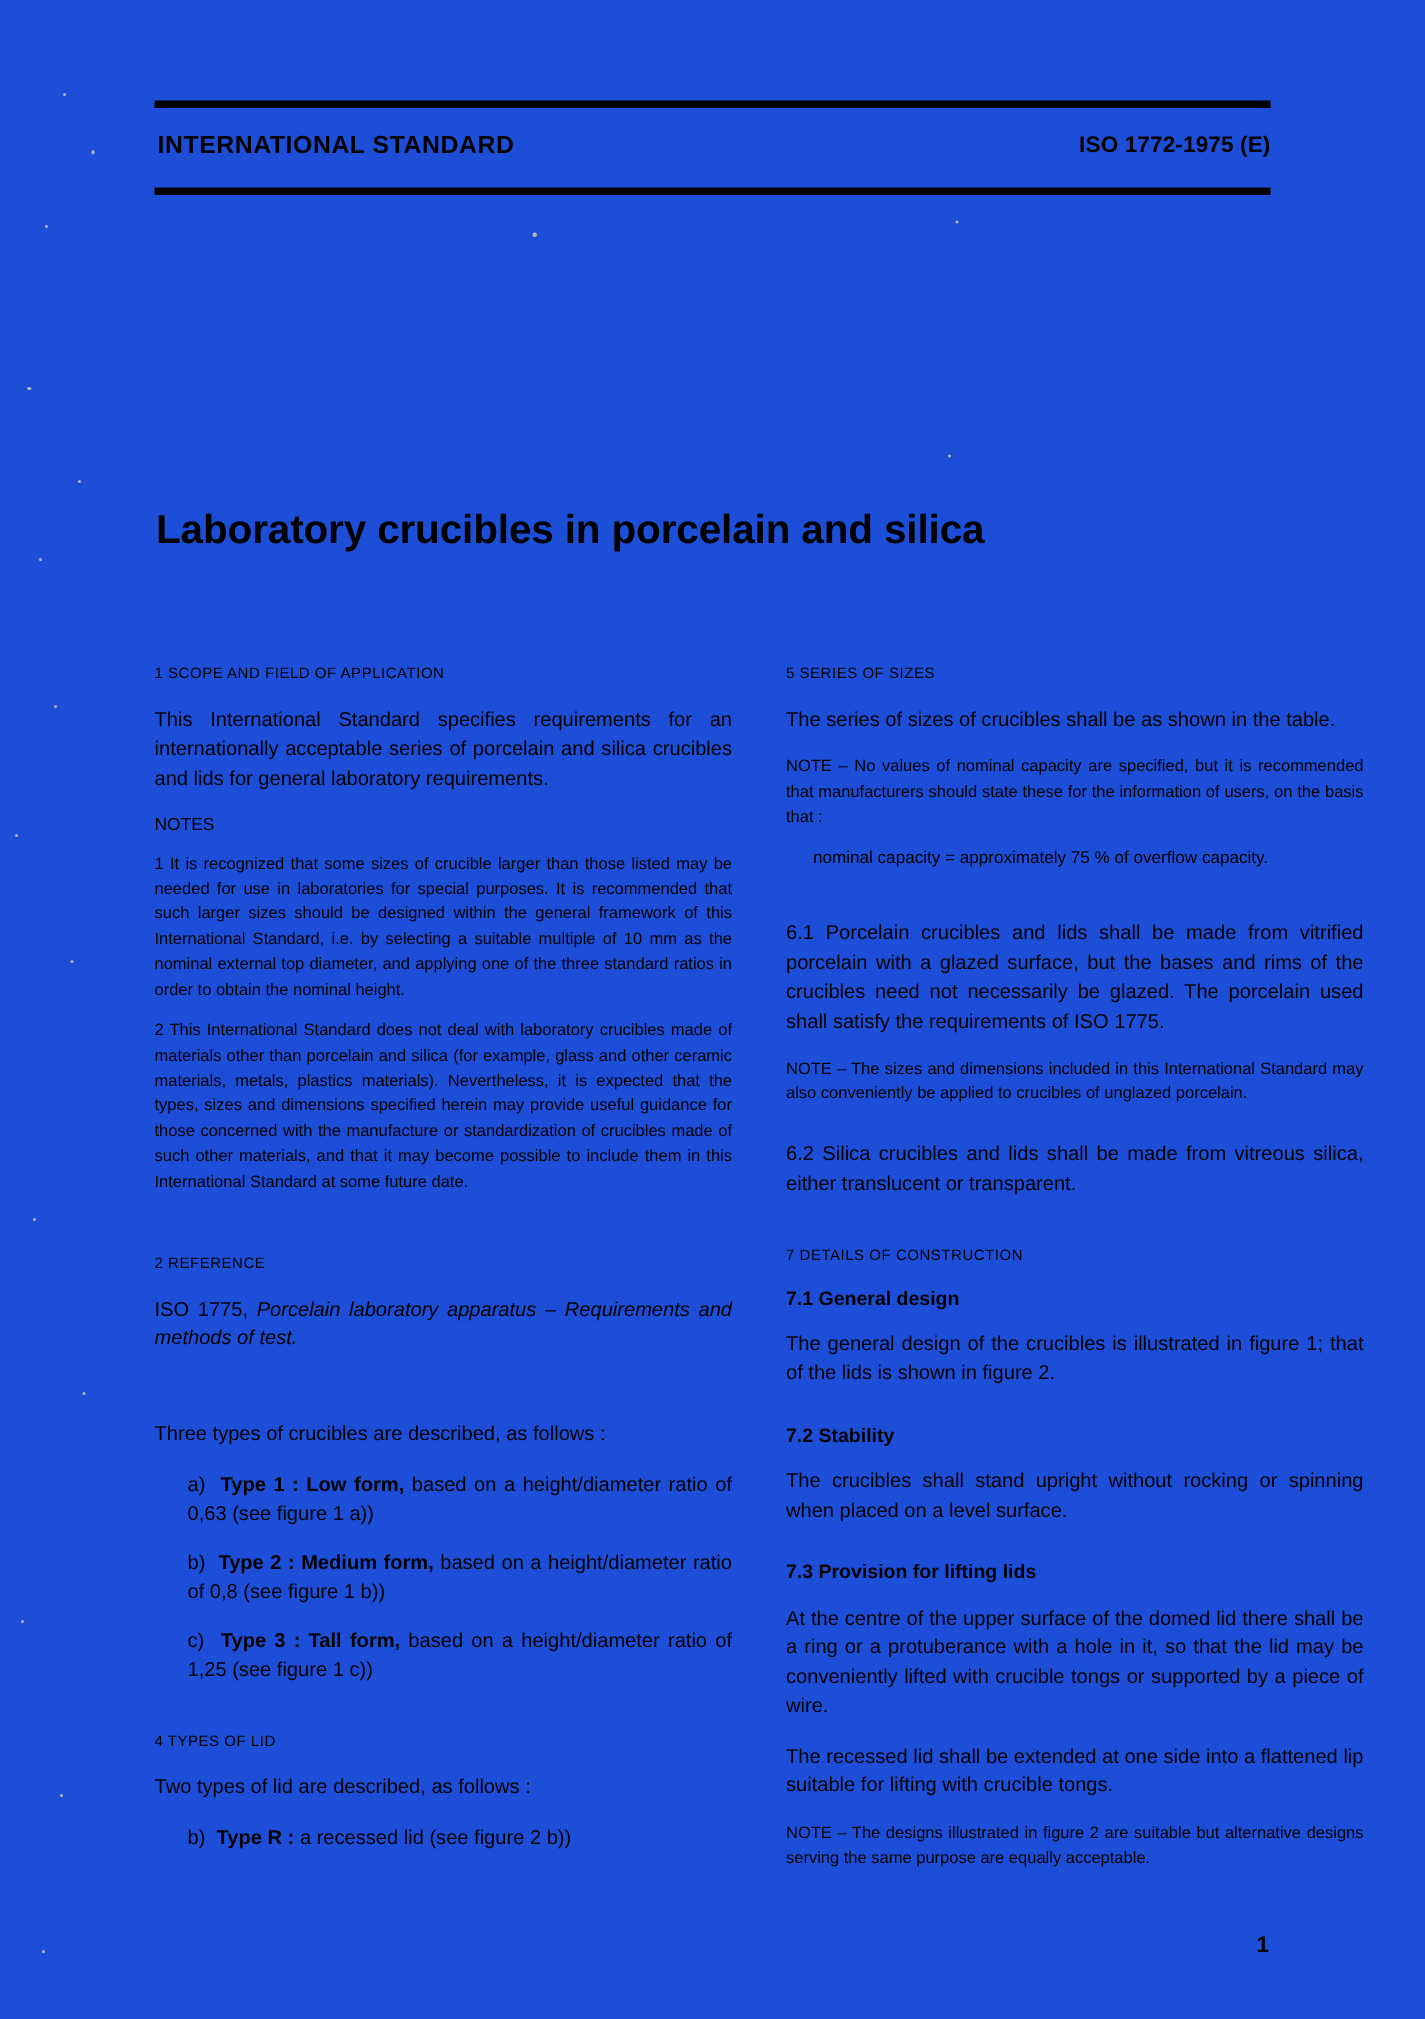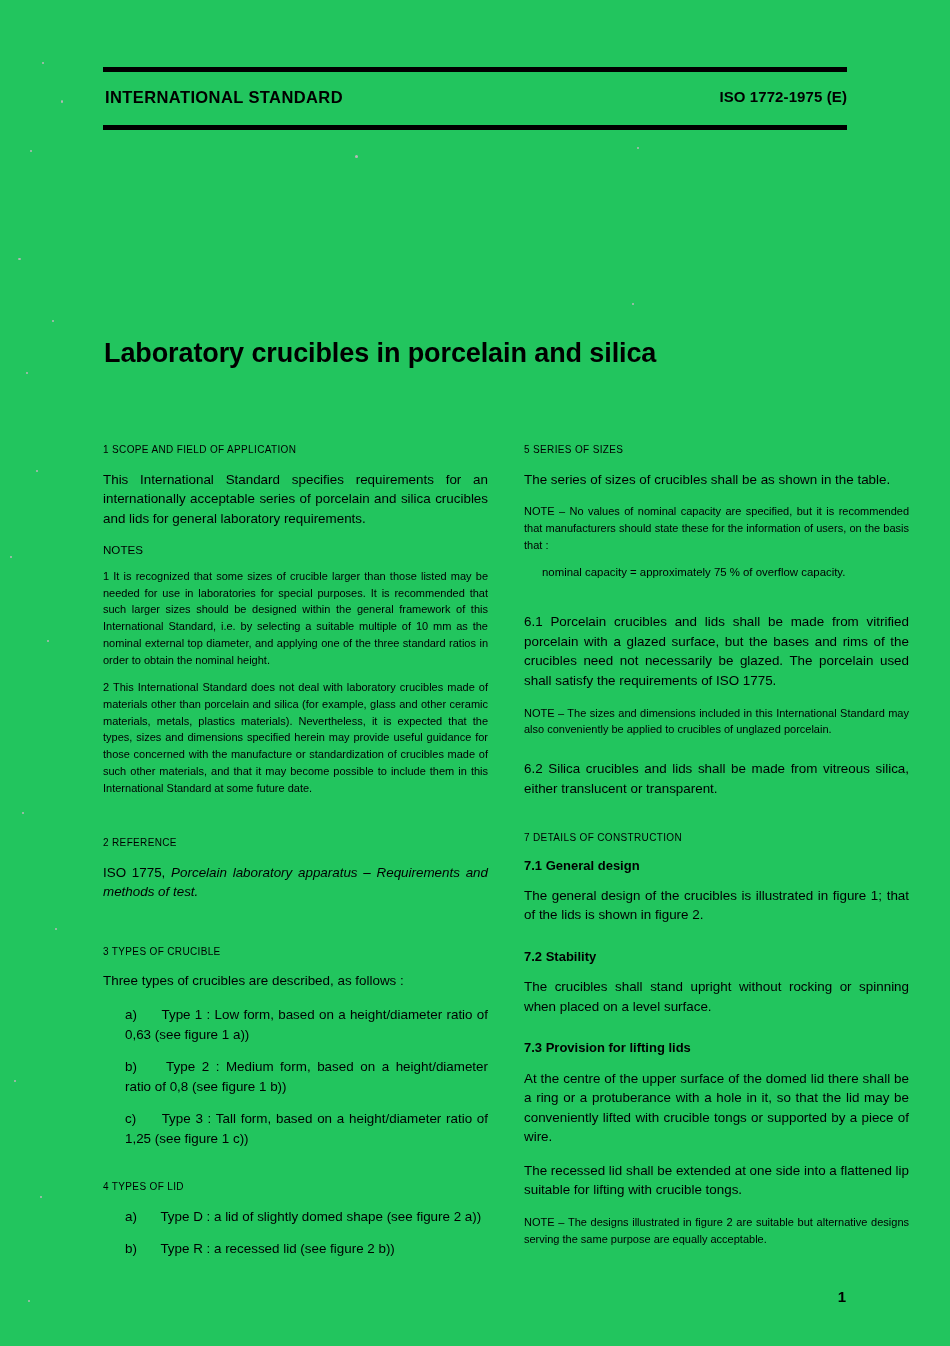--- a/index.html
+++ b/index.html
@@ -12,21 +12,21 @@
     height: 1346px;
     position: relative;
     font-family: "Liberation Sans", sans-serif;
     color: #000;
     overflow: hidden;
   }
 
   .page {
     position: absolute;
     inset: 0;
-    background: #22c55e;
+    background: #1d4ed8;
   }
 
   
   .speckle {
     position: absolute;
     background: #b9b9b9;
     border-radius: 50%;
     pointer-events: none;
   }
 
@@ -121,21 +121,21 @@
     line-height: 1.5;
     margin: 0 0 11px 18px;
   }
   p.item {
     font-size: 13.4px;
     line-height: 1.46;
     margin: 0 0 13px 22px;
     text-align: justify;
     text-justify: inter-word;
   }
-  p.item .lbl { font-weight: normal; margin-left: 16px; }
+  p.item .lbl { font-weight: bold; }
   .it { font-style: italic; }
   .bld { font-weight: normal; }
 
   .gap-sm { height: 10px; }
   .gap-md { height: 20px; }
   .gap-lg { height: 30px; }
 
   .page-number {
     position: absolute;
     right: 104px;
@@ -182,30 +182,29 @@
     <p class="note">1  It is recognized that some sizes of crucible larger than those listed may be needed for use in laboratories for special purposes. It is recommended that such larger sizes should be designed within the general framework of this International Standard, i.e. by selecting a suitable multiple of 10 mm as the nominal external top diameter, and applying one of the three standard ratios in order to obtain the nominal height.</p>
     <p class="note">2  This International Standard does not deal with laboratory crucibles made of materials other than porcelain and silica (for example, glass and other ceramic materials, metals, plastics materials). Nevertheless, it is expected that the types, sizes and dimensions specified herein may provide useful guidance for those concerned with the manufacture or standardization of crucibles made of such other materials, and that it may become possible to include them in this International Standard at some future date.</p>
 
     <div class="gap-lg"></div>
 
     <h2 class="sec">2  REFERENCE</h2>
     <p class="body"><span>ISO 1775, </span><span class="it">Porcelain laboratory apparatus – Requirements and methods of test.</span></p>
 
     <div class="gap-lg"></div>
 
-    <h2 class="sec">3  TYPES OF CRUCIBLE</h2>
     <p class="body">Three types of crucibles are described, as follows :</p>
     <p class="item"><span>a)</span>&nbsp;&nbsp;<span class="lbl">Type 1 : Low form,</span><span> based on a height/diameter ratio of 0,63 (see figure 1 a))</span></p>
     <p class="item"><span>b)</span>&nbsp;&nbsp;<span class="lbl">Type 2 : Medium form,</span><span> based on a height/diameter ratio of 0,8 (see figure 1 b))</span></p>
     <p class="item"><span>c)</span>&nbsp;&nbsp;<span class="lbl">Type 3 : Tall form,</span><span> based on a height/diameter ratio of 1,25 (see figure 1 c))</span></p>
 
     <div class="gap-md"></div>
 
     <h2 class="sec">4  TYPES OF LID</h2>
-    <p class="item"><span>a)</span>&nbsp;&nbsp;<span class="lbl">Type D :</span><span> a lid of slightly domed shape (see figure 2 a))</span></p>
+    <p class="body">Two types of lid are described, as follows :</p>
     <p class="item last"><span>b)</span>&nbsp;&nbsp;<span class="lbl">Type R :</span><span> a recessed lid (see figure 2 b))</span></p>
 
   </div>
 
   <div class="col col-right">
 
     <h2 class="sec">5  SERIES OF SIZES</h2>
     <p class="body">The series of sizes of crucibles shall be as shown in the table.</p>
     <p class="note">NOTE –  No values of nominal capacity are specified, but it is recommended that manufacturers should state these for the information of users, on the basis that :</p>
     <p class="note-sub">nominal capacity = approximately 75 % of overflow capacity.</p>

